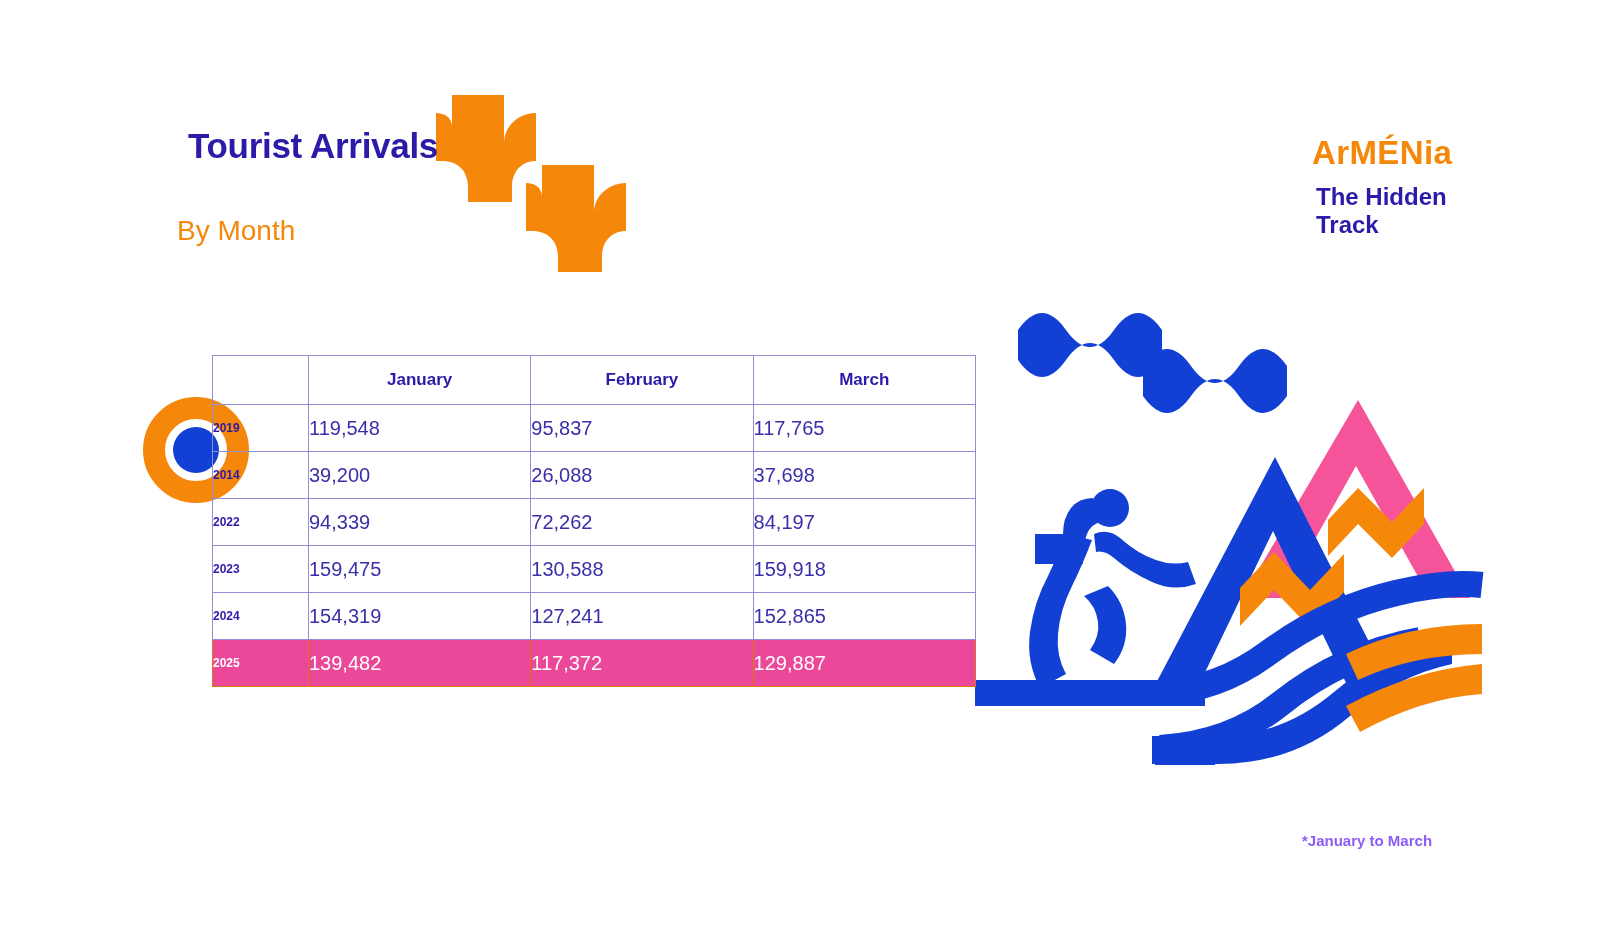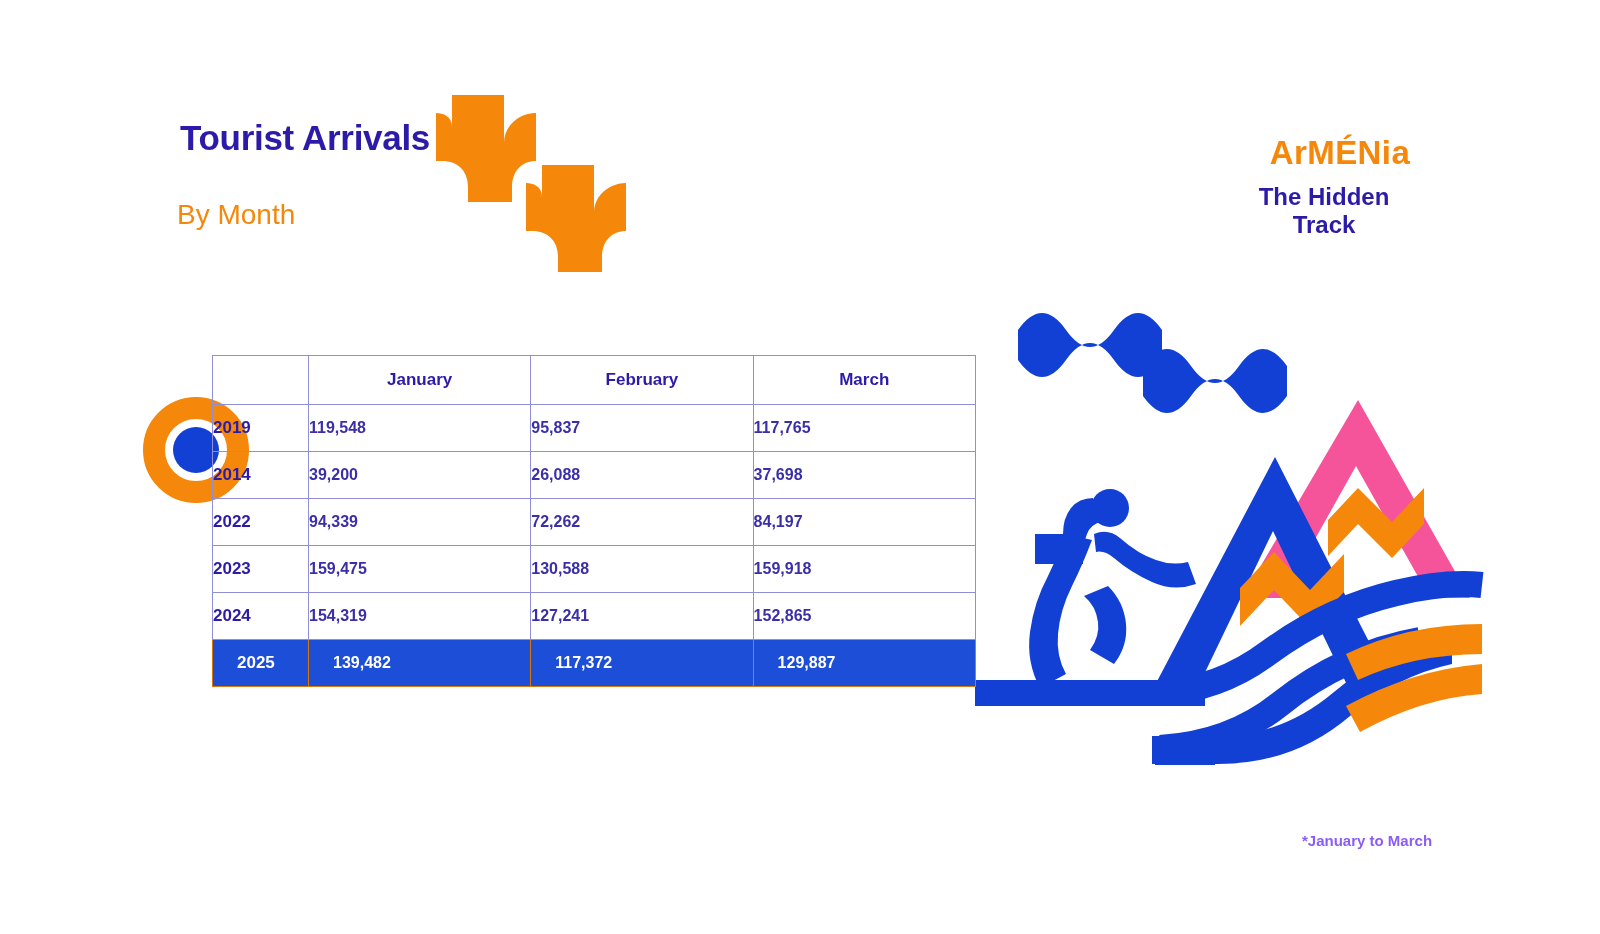--- a/index.html
+++ b/index.html
@@ -30,41 +30,41 @@
     top: 112px;
     width: 520px;
     height: 110px;
   }
   #page-title {
     font-size: 35px;
     font-weight: bold;
     color: #2c1ba8;
     letter-spacing: -0.3px;
     line-height: 1;
-    margin: 8px;
+    margin: 16px;
     white-space: nowrap;
   }
   #page-subtitle {
     font-size: 28px;
     font-weight: normal;
     color: #f5870a;
     line-height: 1;
     margin: 0;
     padding-top: 38px;
     padding-left: 5px;
     white-space: nowrap;
   }
 
   
   #brand-logo {
     position: absolute;
-    left: 1240px;
+    left: 1312px;
     top: 136px;
     width: 200px;
-    text-align: center;
+    text-align: left;
   }
   #brand-name {
     font-size: 33px;
     font-weight: bold;
     color: #f5870a;
     letter-spacing: 0.4px;
     line-height: 1;
     margin: 0;
     white-space: nowrap;
   }
@@ -101,35 +101,34 @@
 
   table.arrivals thead th {
     font-size: 17px;
     font-weight: bold;
     color: #2c1ba8;
     height: 48px;
   }
   table.arrivals thead th.corner { border-left: 1.5px solid #8f8fd6; }
 
   td.year-cell {
-    font-size: 17px;
+    font-size: 12px;
     font-weight: bold;
     color: #2c1ba8;
     margin-top: 25px;
   }
   td.val-cell {
-    font-size: 16px;
-    font-weight: bold;
+    font-size: 20px;
+    font-weight: normal;
     color: #3a2fa8;
   }
   tr.highlight-row td {
-    background: #1d4ed8;
+    background: #ec4899;
     color: #ffffff;
     border-color: #d8770b;
-    padding-left: 24px;
   }
   tr.highlight-row td.year-cell {
     color: #ffffff;
     font-weight: bold;
   }
   tr.highlight-row td.val-cell {
     color: #ffffff;
   }
 
   

